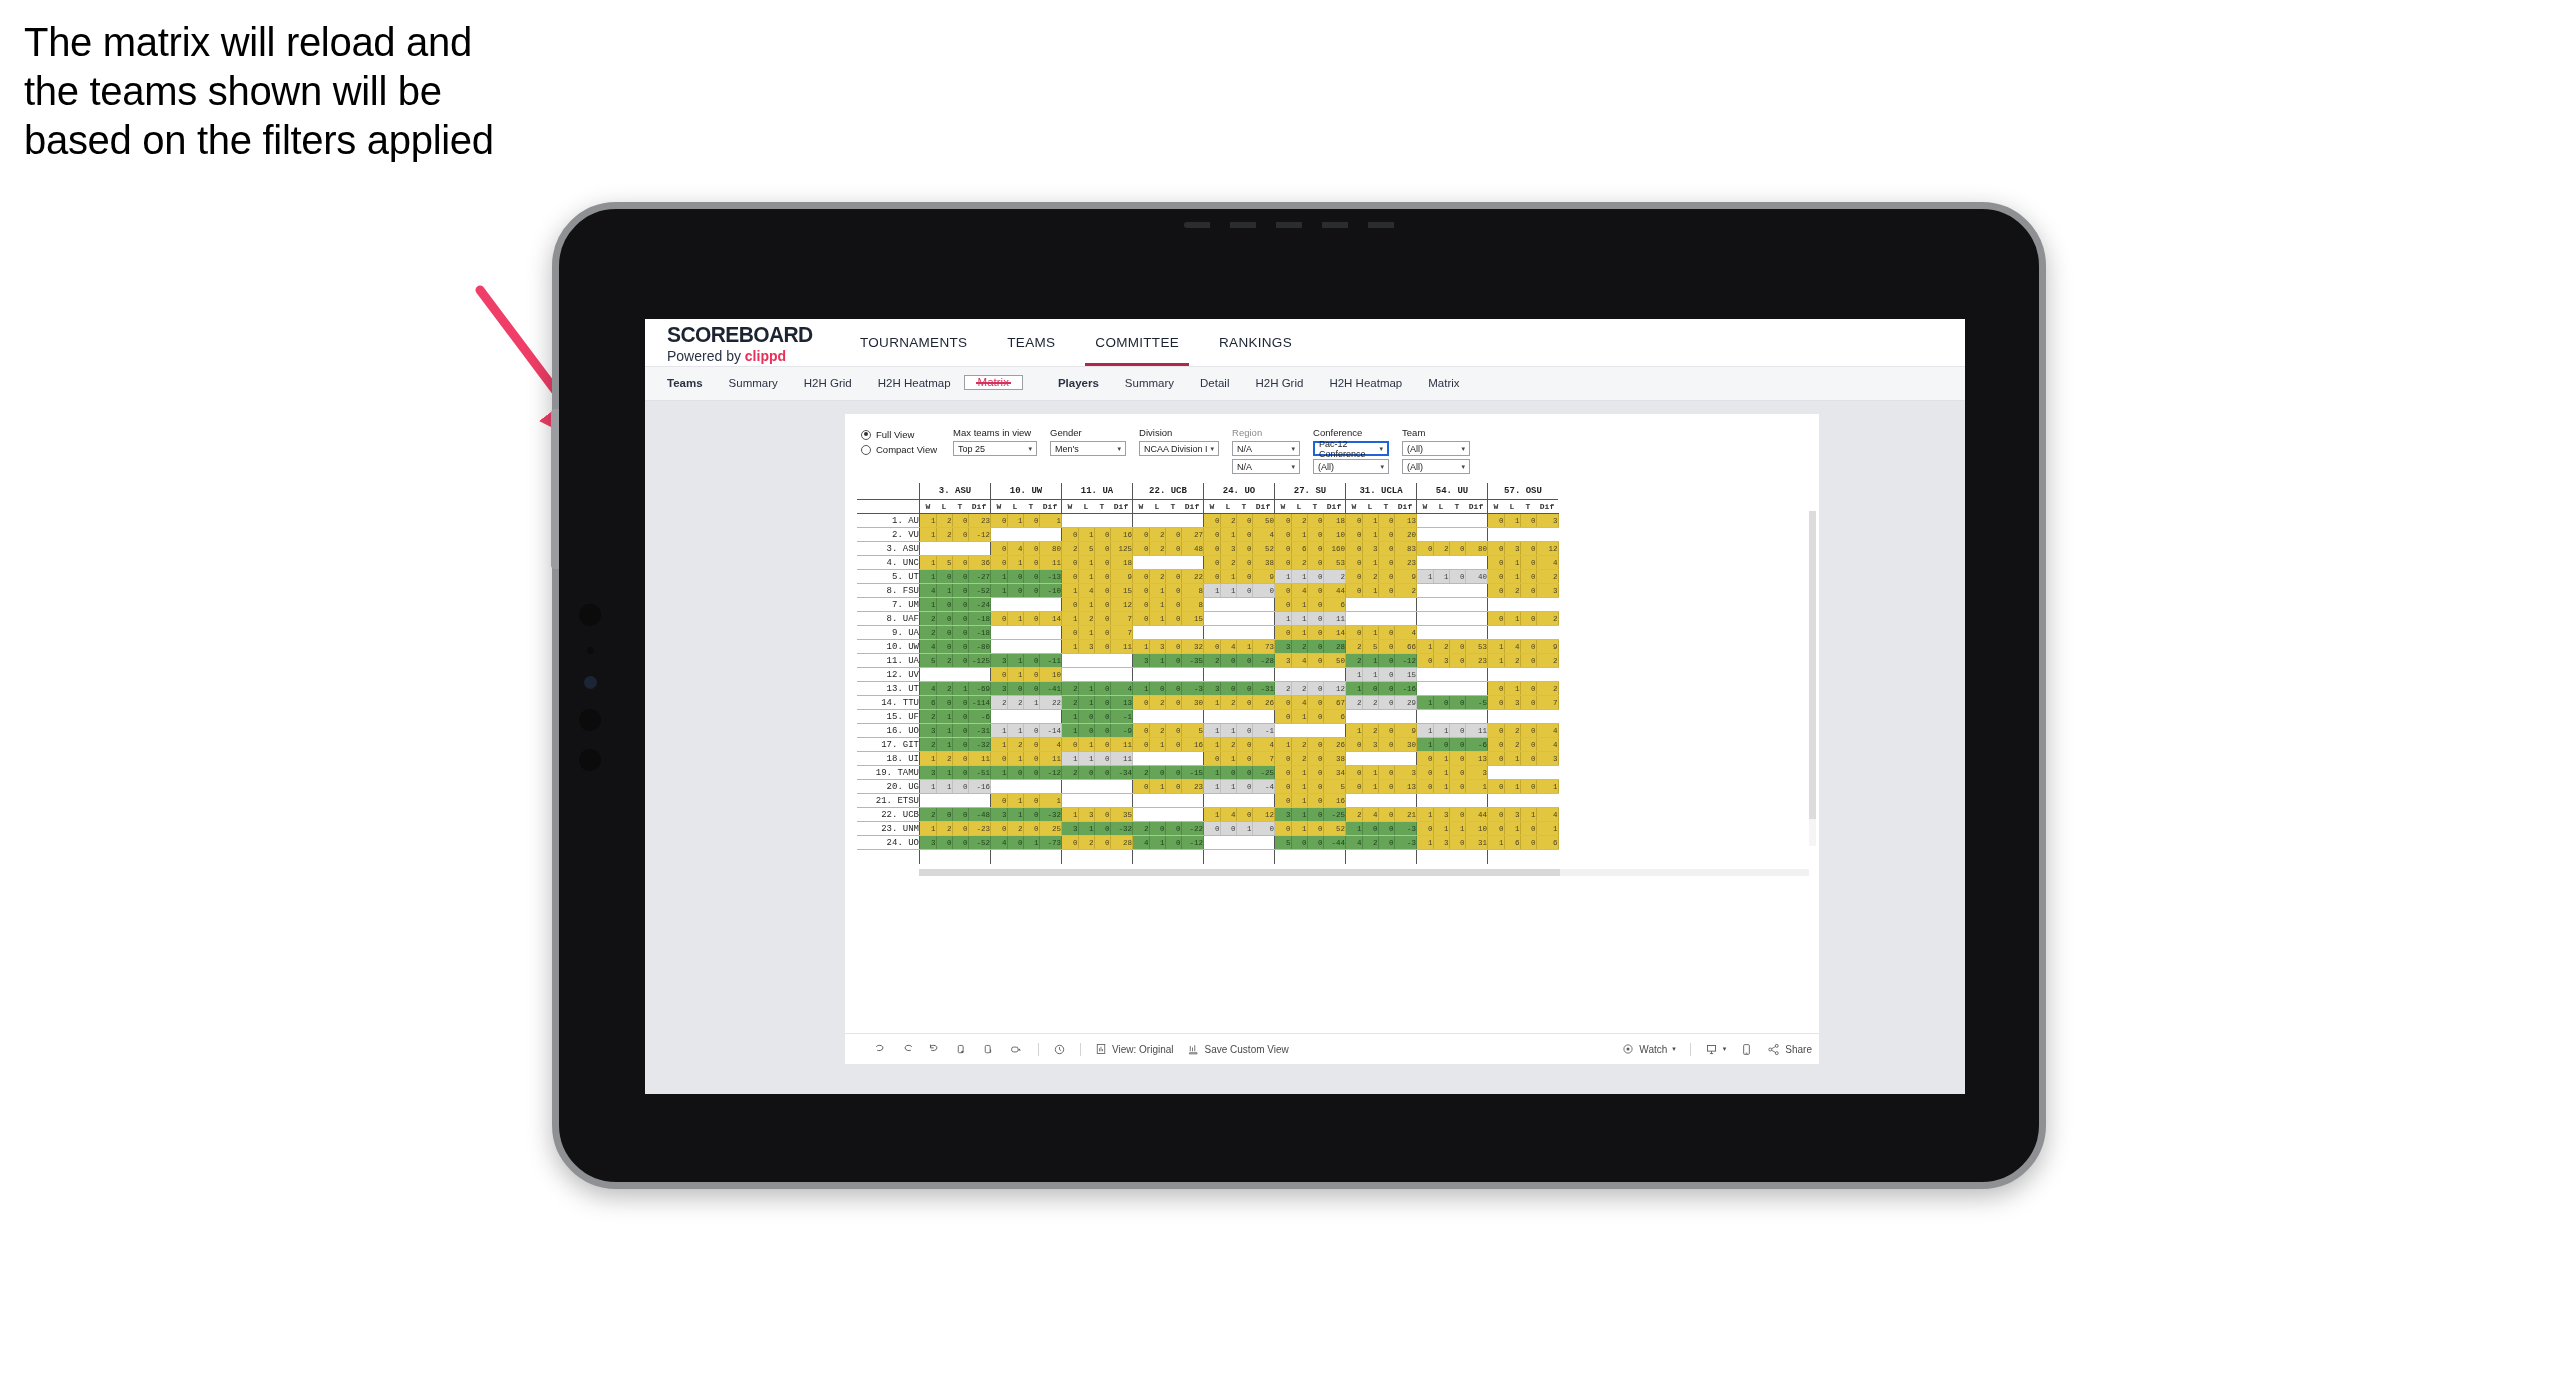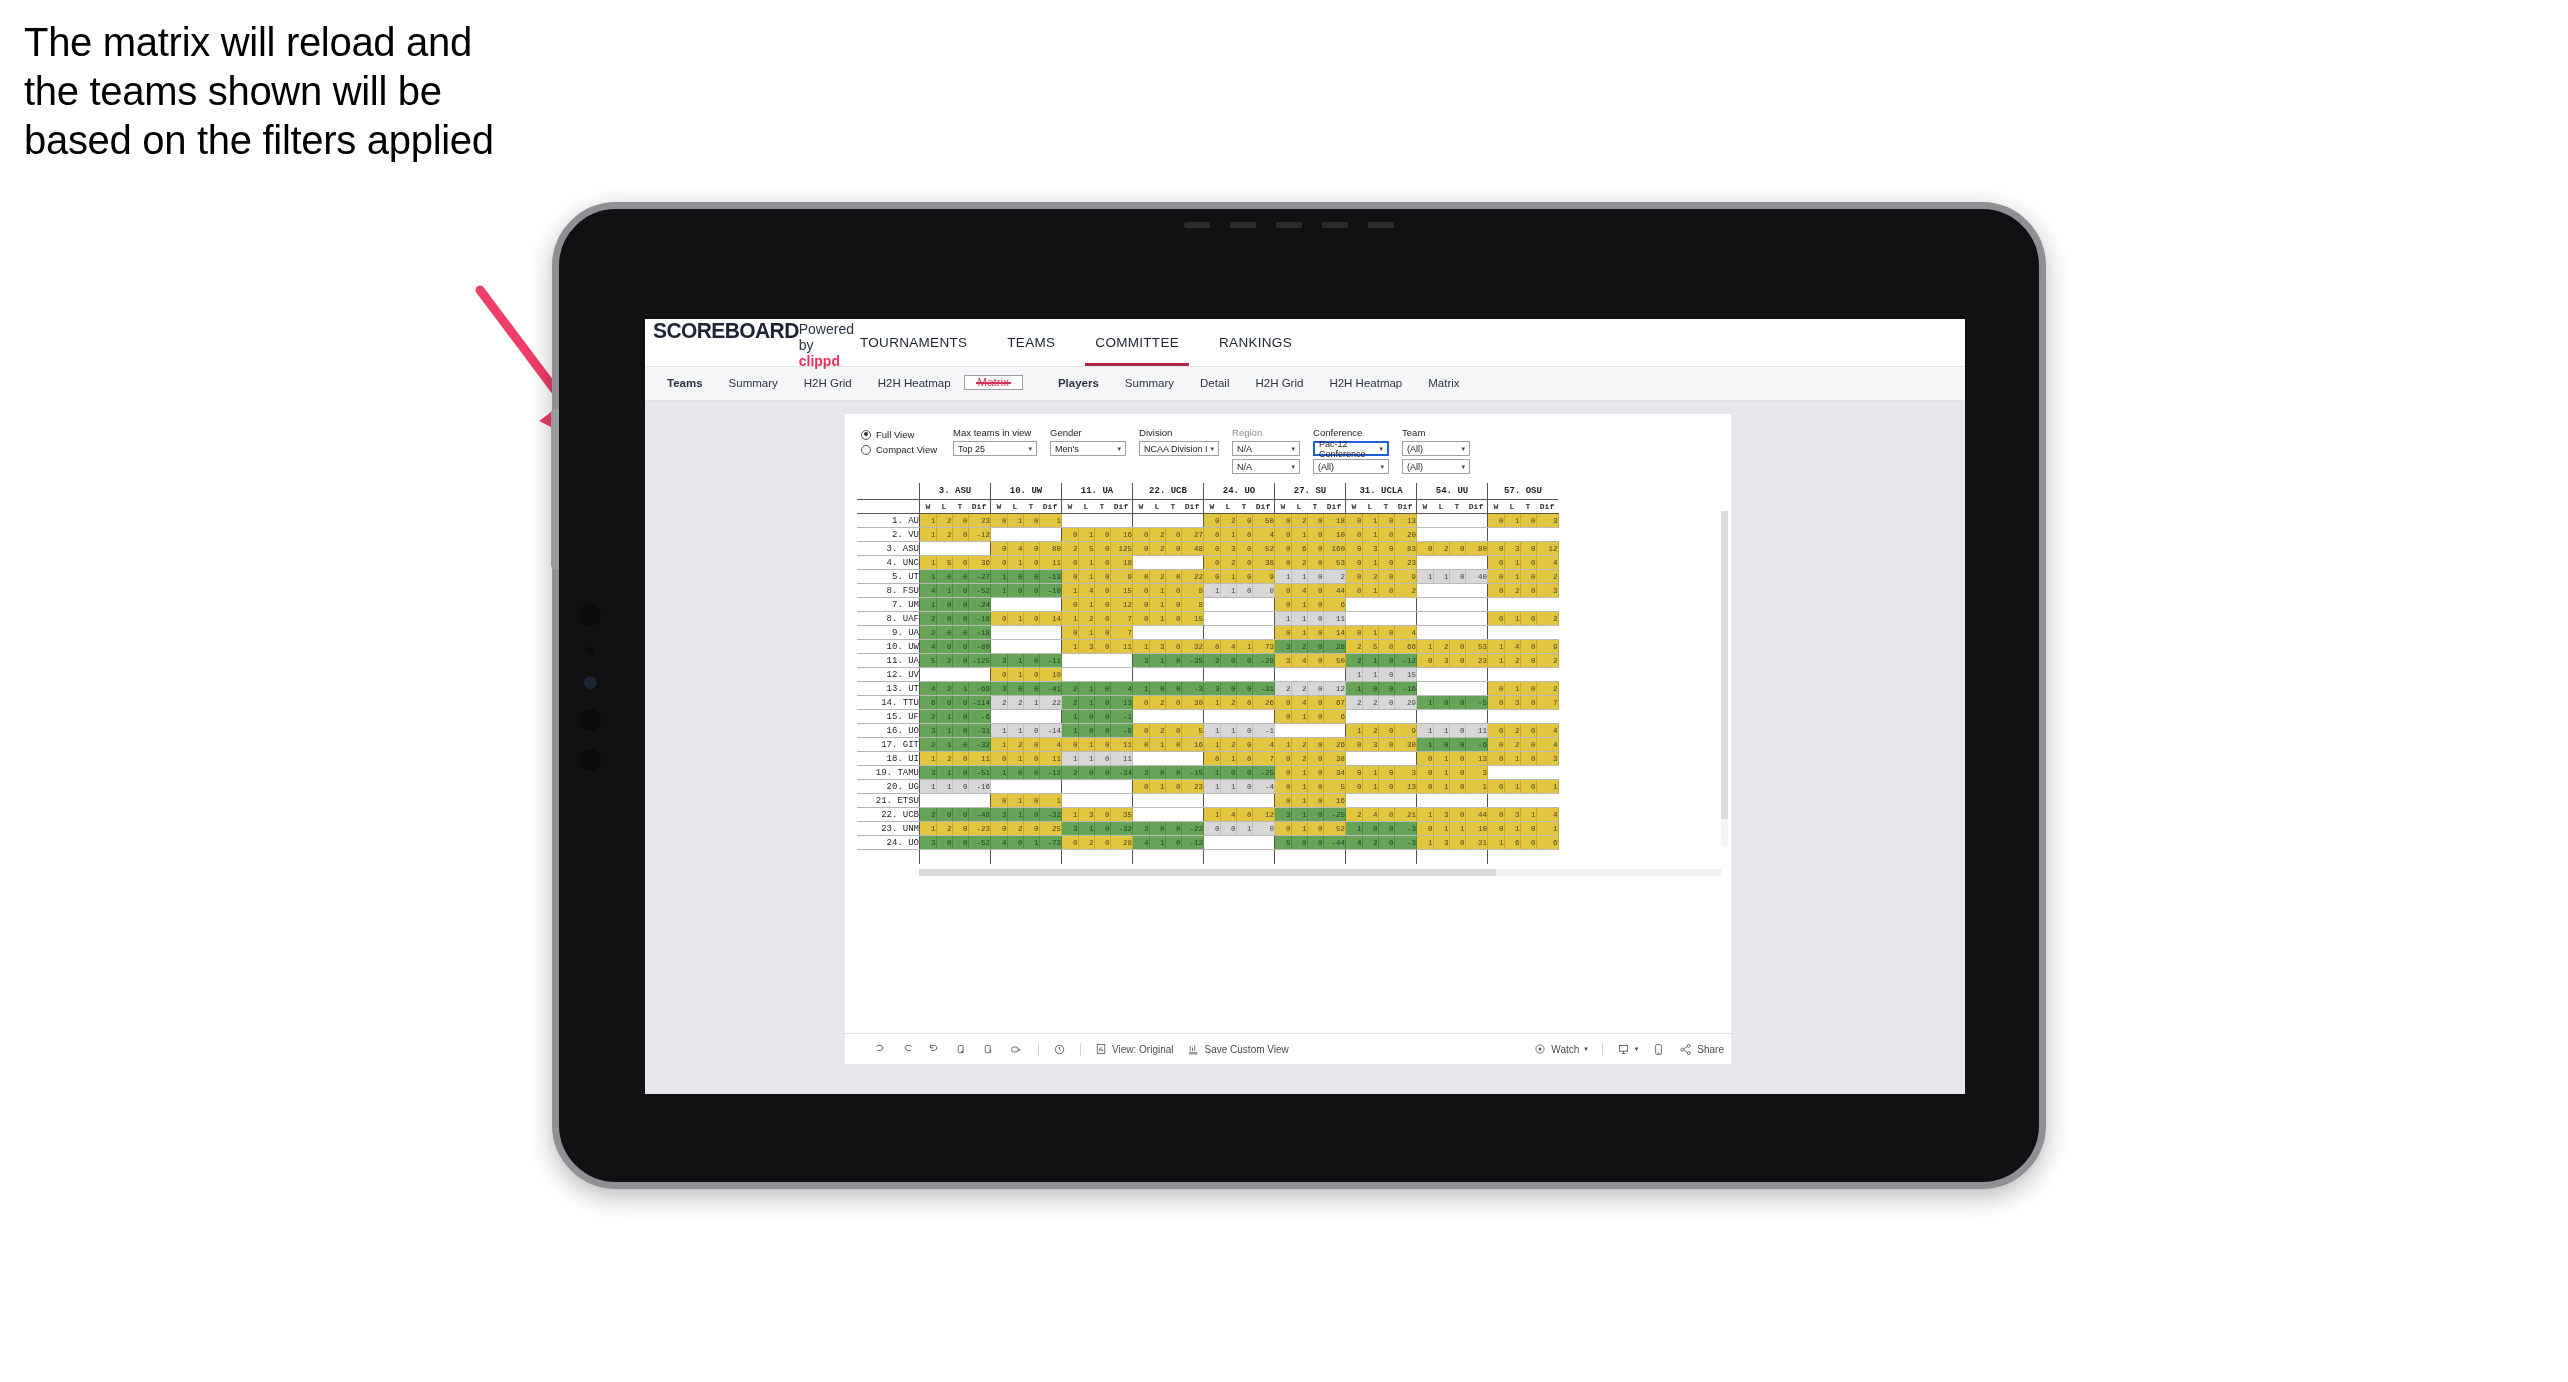--- a/index.html
+++ b/index.html
@@ -37,38 +37,38 @@
   .sidebtn.b5{left:20px;top:540px;width:22px;height:22px;}
   .tab-edge{position:absolute;left:-8px;top:200px;width:8px;height:160px;background:#9a9c9f;border-radius:4px 0 0 4px;}
 
   
   #screen{
     position:absolute;left:86px;top:110px;width:1320px;height:775px;
     background:#e5e7ea;overflow:hidden;
   }
   
   .topnav{height:47px;background:#fff;display:flex;align-items:stretch;}
-  .brand{width:195px;display:flex;flex-direction:row;justify-content:center;padding-left:22px;box-sizing:border-box;}
+  .brand{width:195px;display:flex;flex-direction:column;justify-content:center;padding-left:22px;box-sizing:border-box;}
   .brand .bname{font-size:21px;font-weight:bold;letter-spacing:-0.6px;color:#1c2433;font-family:"Liberation Sans",sans-serif;transform:scaleY(1.08);transform-origin:left center;}
   .brand .bsub{font-size:14px;color:#2a3344;margin-top:2px;}
   .brand .bsub b{color:#e8305a;font-weight:bold;}
   .topnav .tn{display:flex;align-items:center;padding:0 20px;font-size:13.5px;color:#1c2433;letter-spacing:.3px;position:relative;cursor:pointer;}
   .topnav .tn.active::after{content:"";position:absolute;left:10px;right:10px;bottom:0;height:3px;background:#b0294a;}
 
   
   .subnav{height:33px;background:#f5f6f8;display:flex;align-items:center;border-top:1px solid #e3e5e8;border-bottom:1px solid #dfe1e5;}
   .subnav .sn{font-size:11.5px;color:#2b3342;padding:0 13px;cursor:pointer;position:relative;line-height:33px;}
   .subnav .sn.first{padding-left:22px;font-weight:bold;}
   .subnav .sn.grp{font-weight:bold;}
   .subnav .sn.sel{color:#d6335c;}
   .subnav .sn.sel::after{content:"";position:absolute;left:11px;right:11px;bottom:5px;height:2px;background:#d6335c;}
   .subnav .gap{width:22px;}
 
   
-  #workbook{position:absolute;left:200px;top:95px;width:886px;height:650px;background:#fff;}
+  #workbook{position:absolute;left:200px;top:95px;width:974px;height:650px;background:#fff;}
   .wb-inner{padding:9px 10px 0 10px;}
 
   
   .filters{display:flex;align-items:flex-start;gap:0px;font-size:9.5px;color:#222;padding:4px 2px 6px 6px;}
   .fgroup{margin-right:13px;}
   .fgroup .flabel{font-size:9.5px;color:#1b1b1b;margin-bottom:3px;height:11px;}
   .fgroup .flabel.muted{color:#8b8b8b;}
   .sel{
     height:15px;border:1px solid #9aa0a6;background:#fff;font-size:9px;color:#222;
     display:flex;align-items:center;padding:0 4px;box-sizing:border-box;position:relative;

